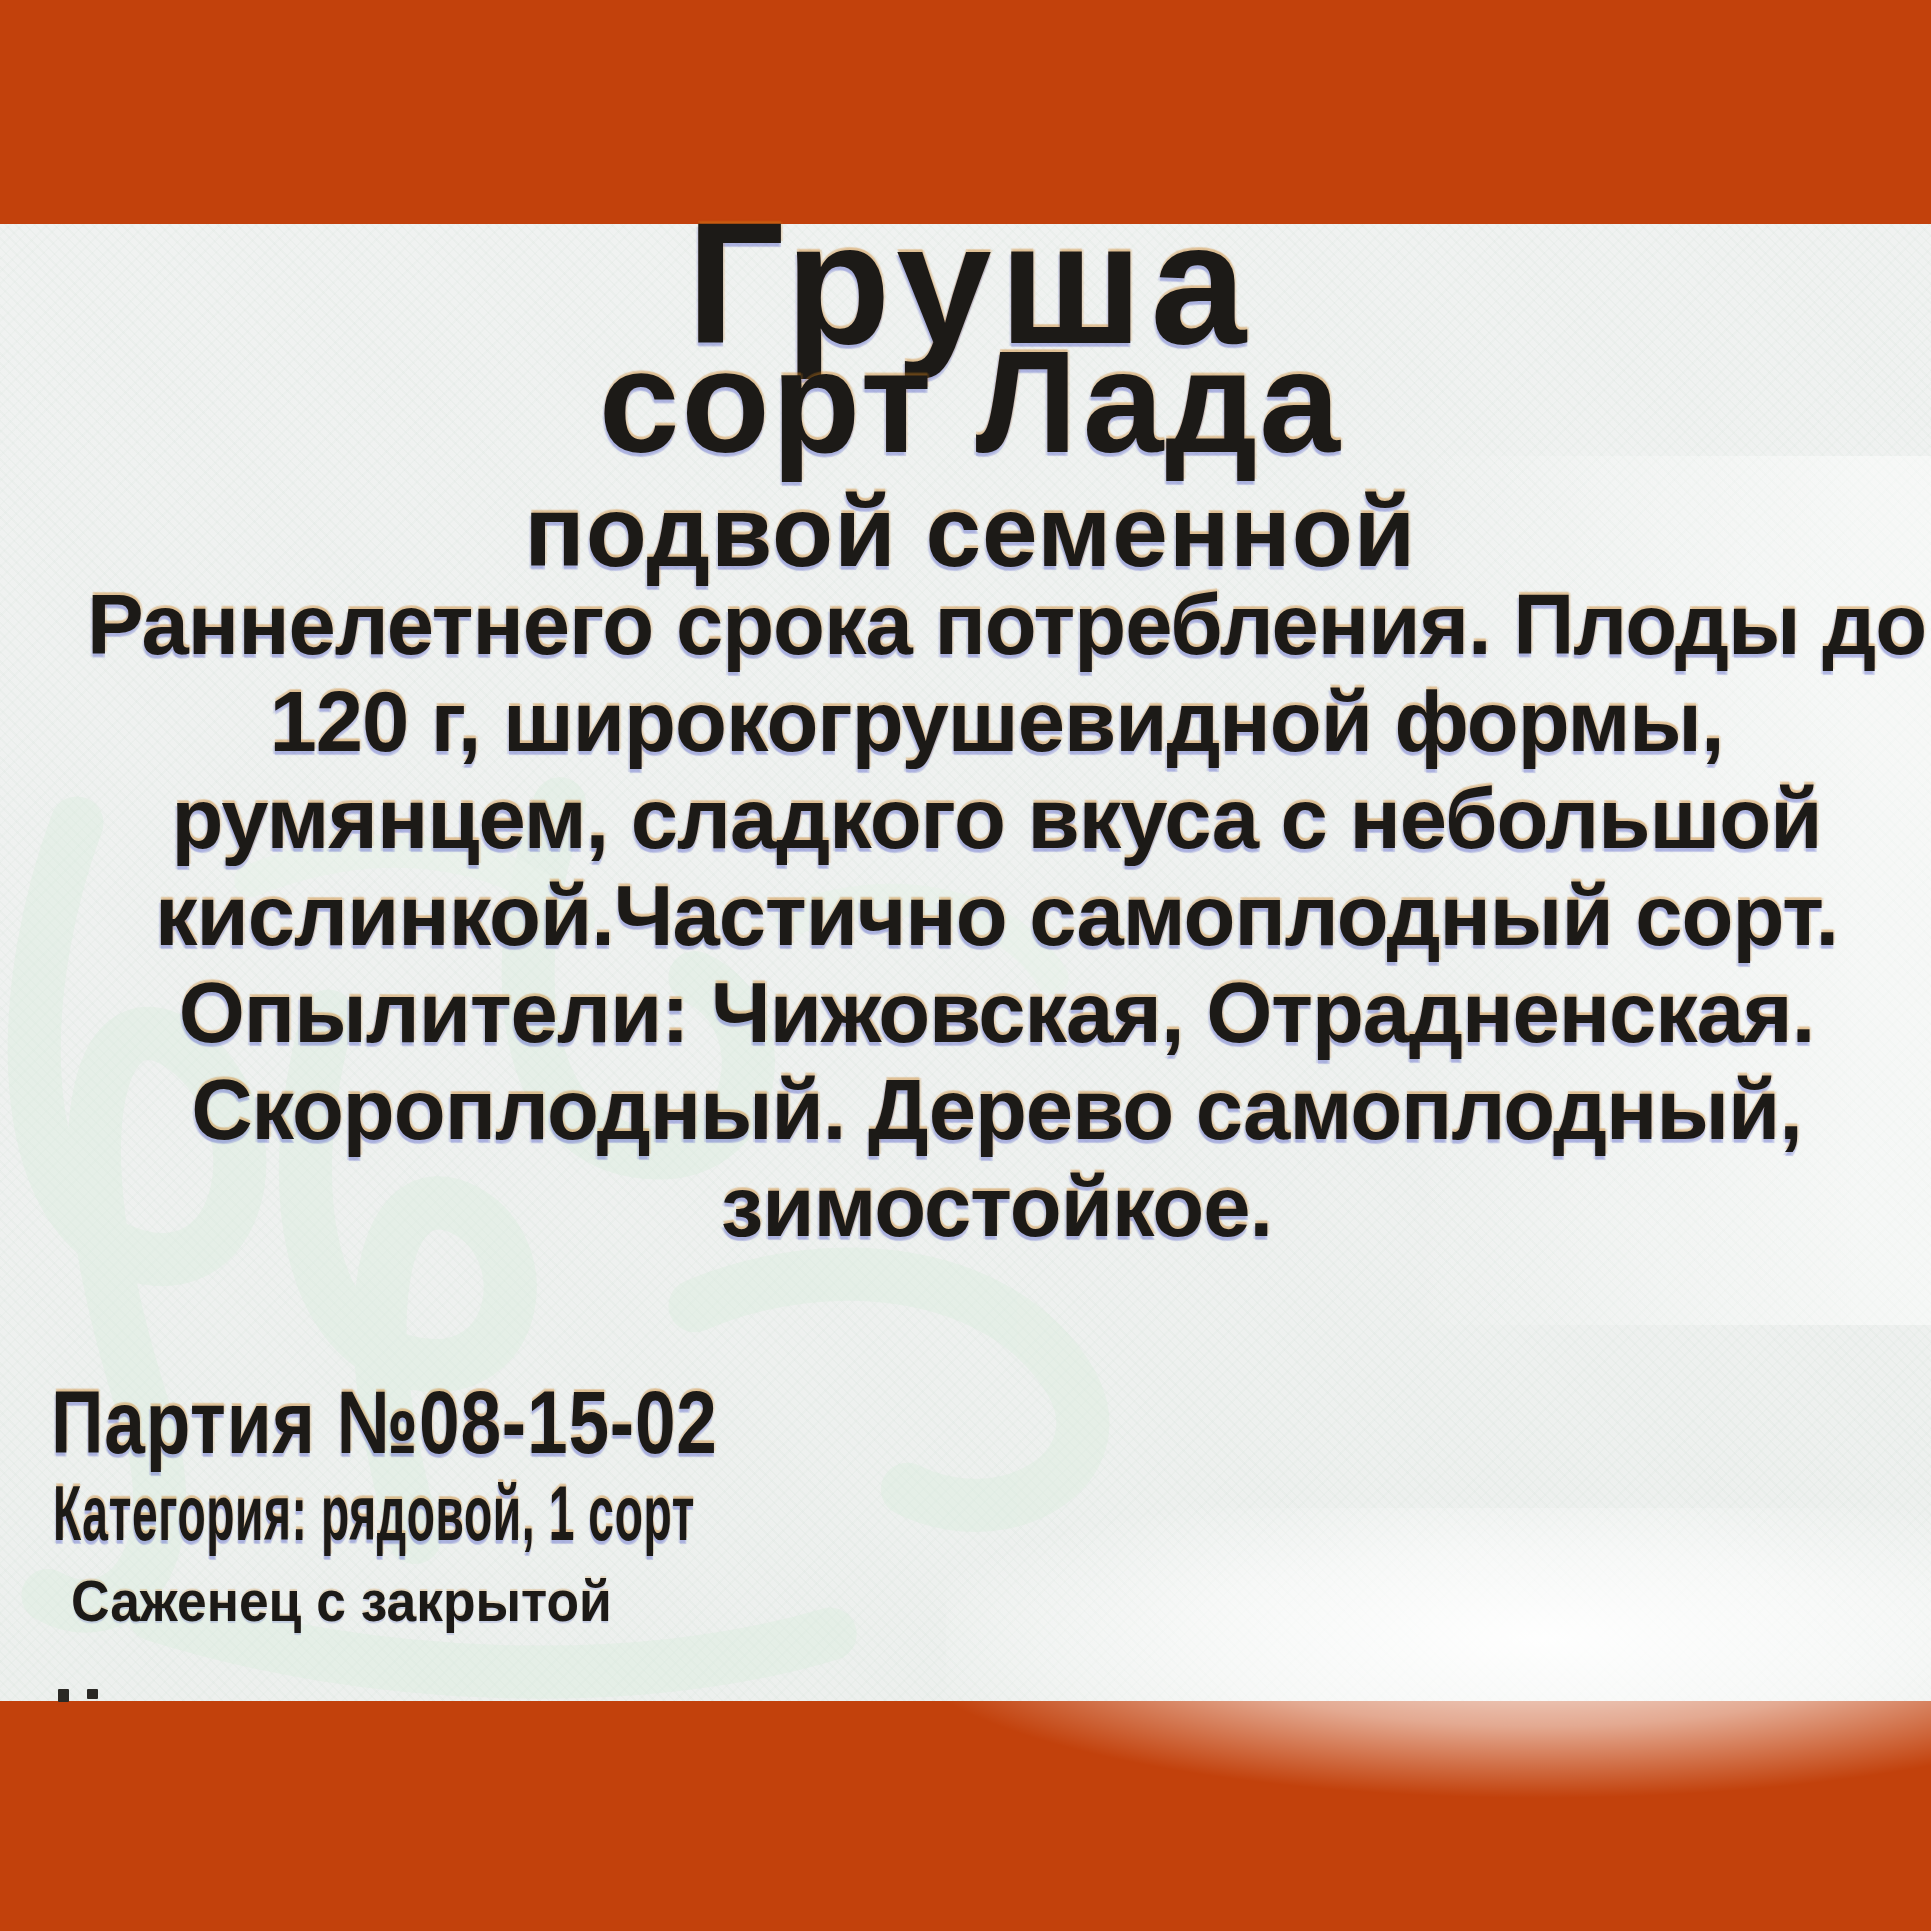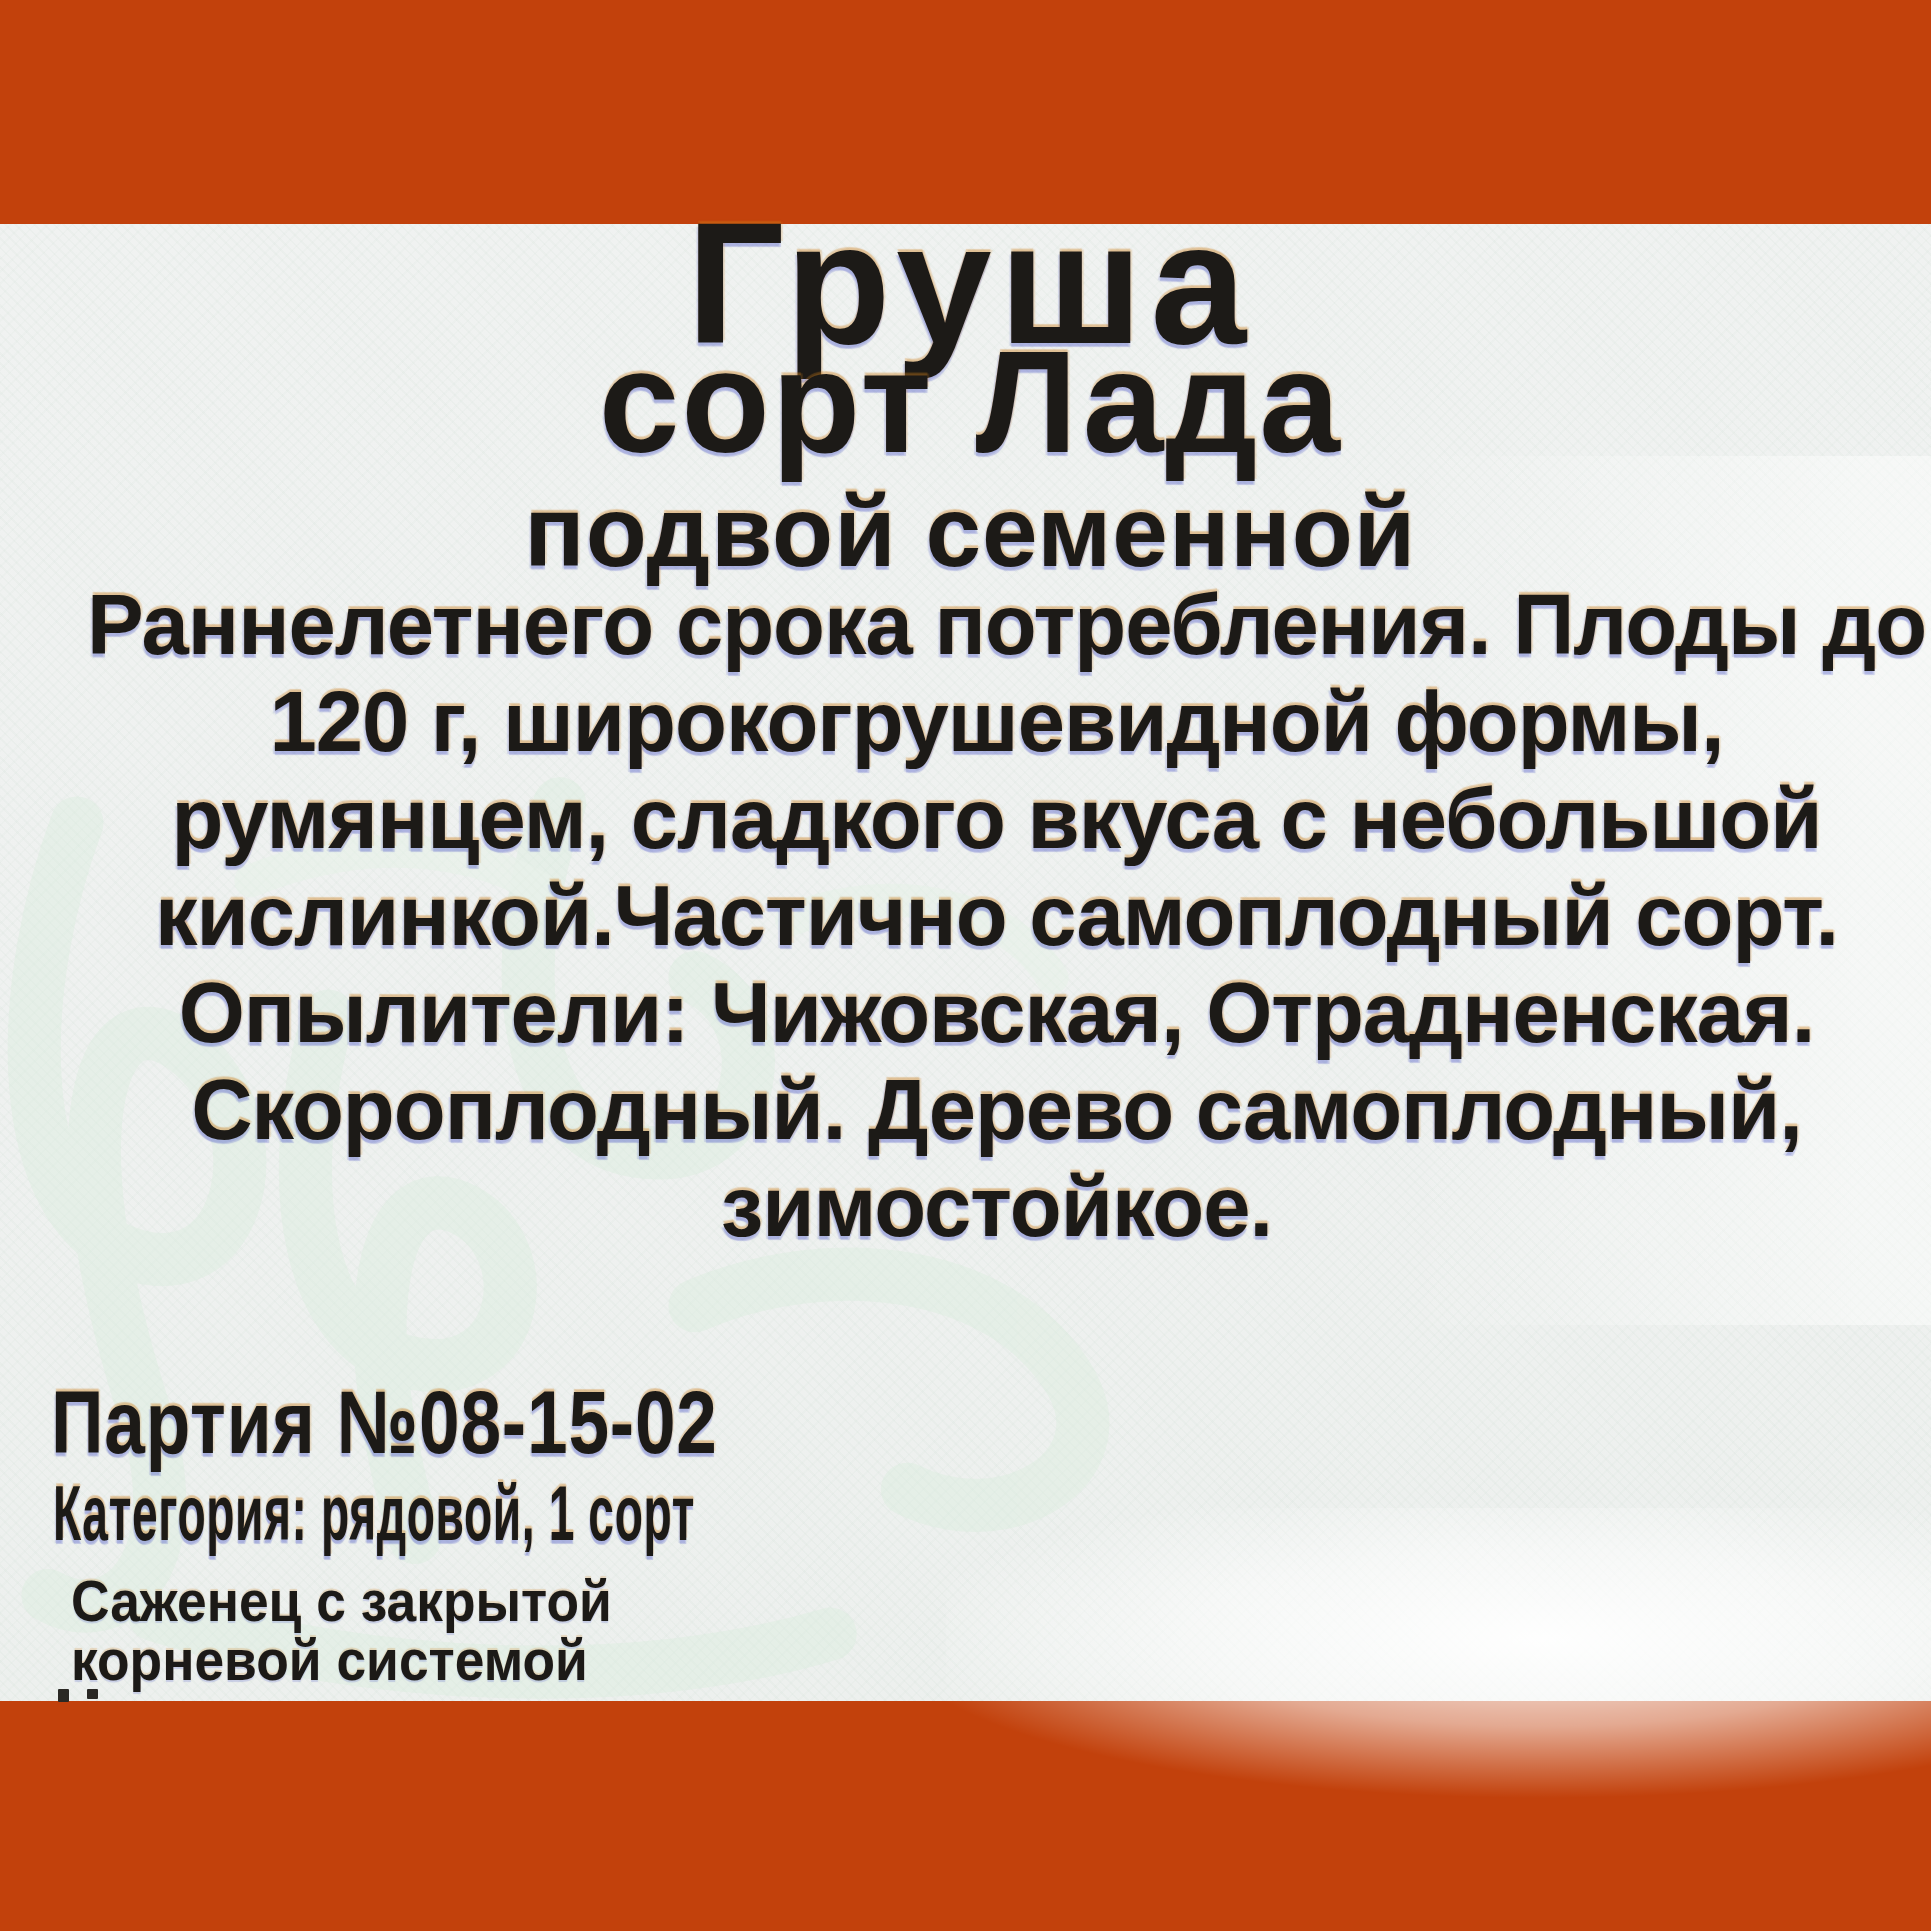--- a/index.html
+++ b/index.html
@@ -121,21 +121,20 @@
   <div class="ink batch-line">
     <span class="squeeze">Партия №08-15-02</span>
   </div>
 
   <div class="ink category-line">
     <span class="squeeze">Категория: рядовой, 1 сорт</span>
   </div>
 
   <div class="ink sapling-block">
     <div><span class="squeeze">Саженец с закрытой</span></div>
-    <div><span class="squeeze">корневой системой</span></div>
   </div>
 
   <div class="cutoff-marks">
       <i></i>
       <i></i>
     </div>
 
 </div>
 
 

